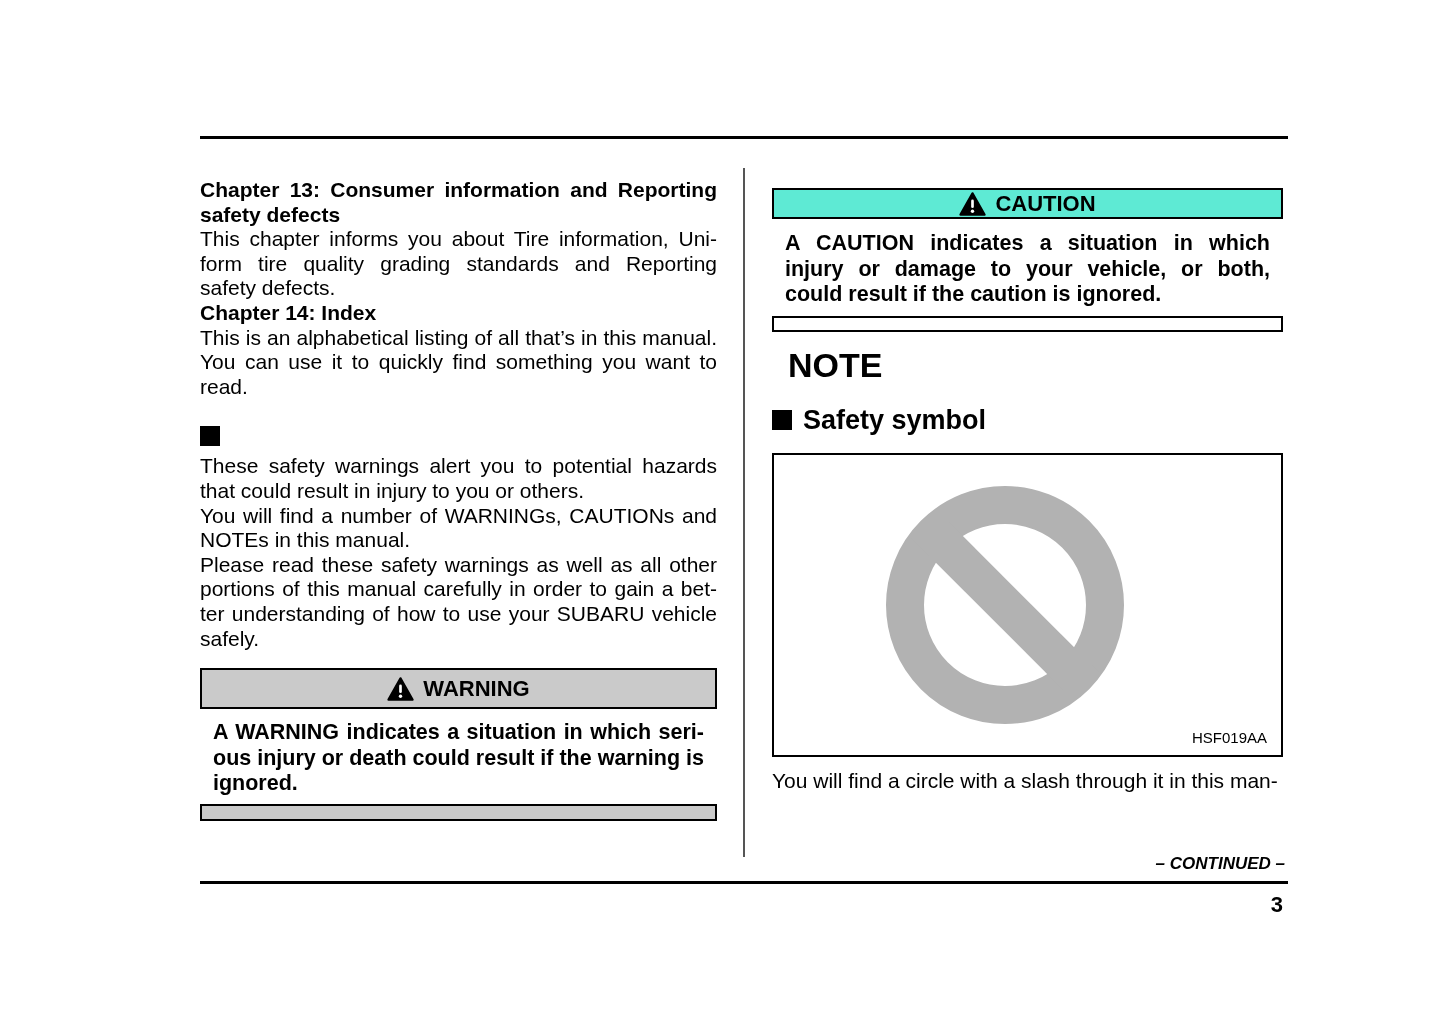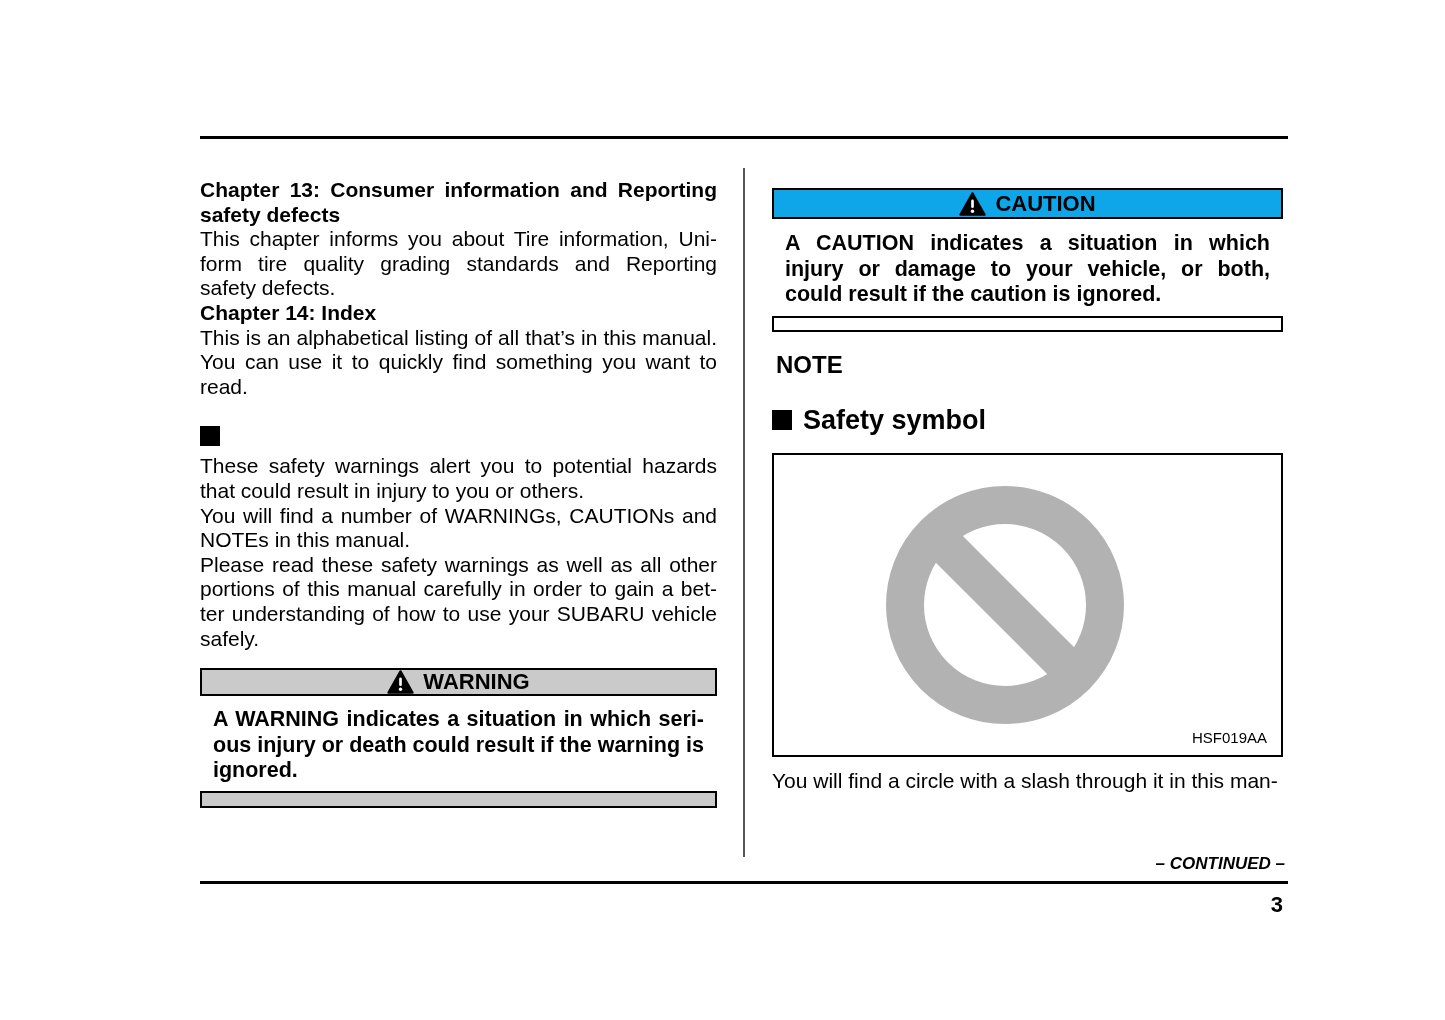--- a/index.html
+++ b/index.html
@@ -30,34 +30,34 @@
   }
   .col-left .section-heading { margin-bottom: 8px; }
   .col-right .section-heading { margin-top: 26px; }
   .sq { width: 20px; height: 20px; background: #000; flex: 0 0 auto; }
 
   .alert-header {
     box-sizing: border-box; border: 2px solid #000;
     display: flex; align-items: center; justify-content: center; gap: 9px;
     font-weight: bold; font-size: 22px;
   }
-  .warning-header { height: 28px; background: #cacaca; margin-top: 17px; }
-  .caution-header { height: 31px; background: #0ea5e9; }
+  .warning-header { height: 41px; background: #cacaca; margin-top: 17px; }
+  .caution-header { height: 31px; background: #5eead4; }
   .tri { display: block; }
 
   .alert-body {
     font-size: 21.5px; font-weight: bold; line-height: 25.5px;
     text-align: justify; margin: 11px 0 0 0; padding: 0 13px; hyphens: manual;
   }
   .caution-body { margin-top: 12px; }
   .closebar { box-sizing: border-box; border: 2px solid #000; }
   .warning-closebar { height: 17px; background: #cacaca; margin-top: 7px; }
   .caution-closebar { height: 16px; background: #ffffff; margin-top: 8px; }
 
-  .note-heading { font-size: 24px; font-weight: bold; line-height: 28px; margin: 19px 0 0 4px; }
+  .note-heading { font-size: 34px; font-weight: bold; line-height: 28px; margin: 19px 0 0 16px; }
   .note-body { font-size: 21px; font-weight: bold; line-height: 24.6px; text-align: justify; margin: 0; }
 
   .figure-box {
     box-sizing: border-box; border: 2px solid #000;
     height: 304px; margin-top: 18px; position: relative;
     display: flex; align-items: center; justify-content: center;
   }
   .no-symbol { position: relative; left: -23px; display: block; }
   .figure-code { position: absolute; right: 14px; bottom: 9px; font-size: 15px; text-align: center; }
 

